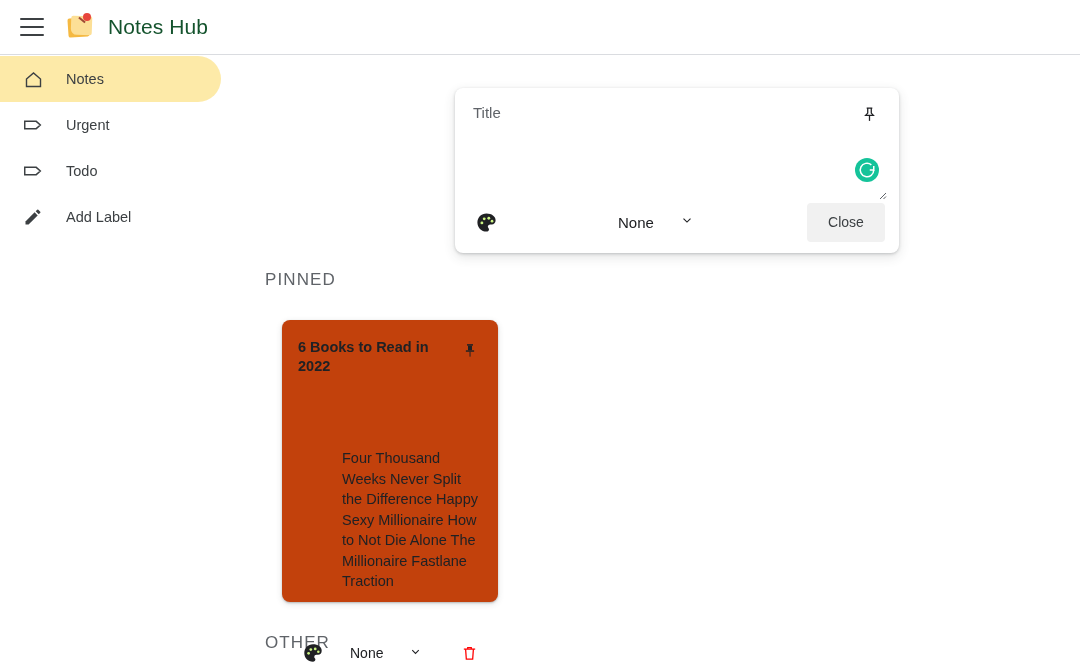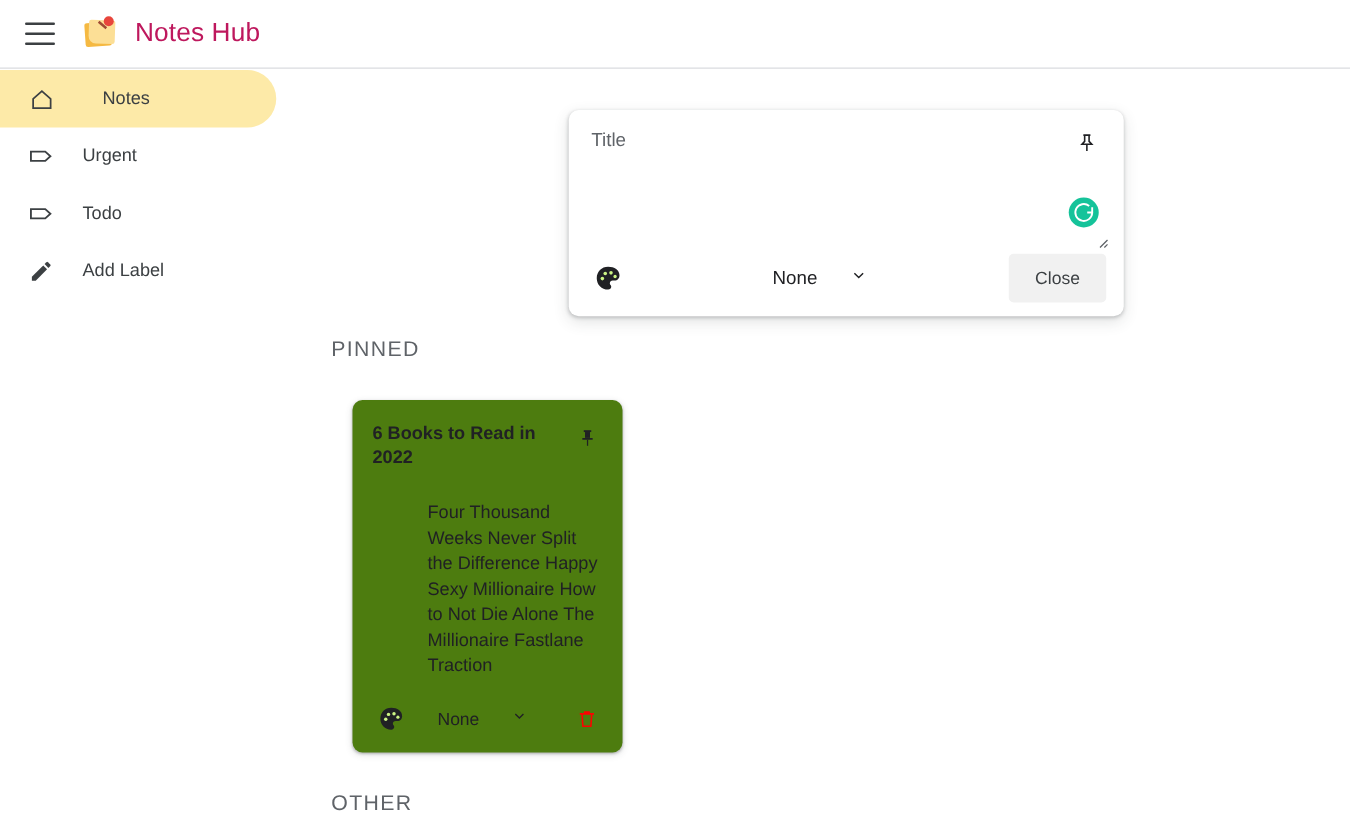--- a/index.html
+++ b/index.html
@@ -54,21 +54,21 @@
     width: 8px; height: 8px; border-radius: 50%;
     background: #e8453c;
     z-index: 3;
   }
   .logo-pin:after {
     content: ""; position: absolute; left: -5px; top: 6px;
     width: 8px; height: 2px; background: #9e4a34;
     transform: rotate(40deg);
   }
   .app-title {
-    font-size: 21px; color: #be185d; font-weight: 400;
+    font-size: 21px; color: #14532d; font-weight: 400;
     letter-spacing: .1px;
   }
 
   
   .sidebar {
     position: absolute; top: 56px; left: 0;
     width: 230px;
   }
   .side-item {
     display: flex; align-items: center;
@@ -220,21 +220,21 @@
   <div class="logo-emoji">
     <div class="logo-paper"></div>
     <div class="logo-paper2"></div>
     <div class="logo-pin"></div>
   </div>
   <div class="app-title">Notes Hub</div>
 </div>
 
 <div class="sidebar">
 
-  <div class="side-item active" style="background: rgb(253, 234, 168); gap: 16px;">
+  <div class="side-item active" style="background: rgb(253, 234, 168);">
     <span class="side-icon">
       <svg width="21" height="21" viewBox="0 0 24 24" fill="none" stroke="#3c4043" stroke-width="1.6">
         <path d="M4 11.5 L12 4.5 L20 11.5 V20 H4 Z"></path>
       </svg>
     </span>
     <span class="side-label">Notes</span>
   </div>
 
   <div class="side-item">
     <span class="side-icon">
@@ -313,21 +313,21 @@
           <svg width="14" height="14" viewBox="0 0 24 24" fill="none" stroke="#202124" stroke-width="2">
             <path d="M6 9.5 L12 15.5 L18 9.5"></path>
           </svg>
         </span>
       </div>
       <button class="close-btn" style="background: rgb(241, 241, 241);">Close</button>
     </div>
 
   </div>
 
-  <div class="note-card" id="note-card-0" style="background: #4d7c0f;">
+  <div class="note-card" id="note-card-0" style="background: #c2410c; gap: 48px;">
 
     <div class="note-head">
       <div class="note-title">6 Books to Read in 2022</div>
       <button class="pin-btn">
         <svg width="16" height="19" viewBox="0 0 24 24" fill="#202124">
           <rect x="7.5" y="2.5" width="9" height="2.2"></rect>
           <rect x="9" y="4.7" width="6" height="7"></rect>
           <path d="M5.8 11.7 h12.4 v2.2 H5.8 Z"></path>
           <rect x="11.3" y="13.9" width="1.5" height="7.3"></rect>
         </svg>

